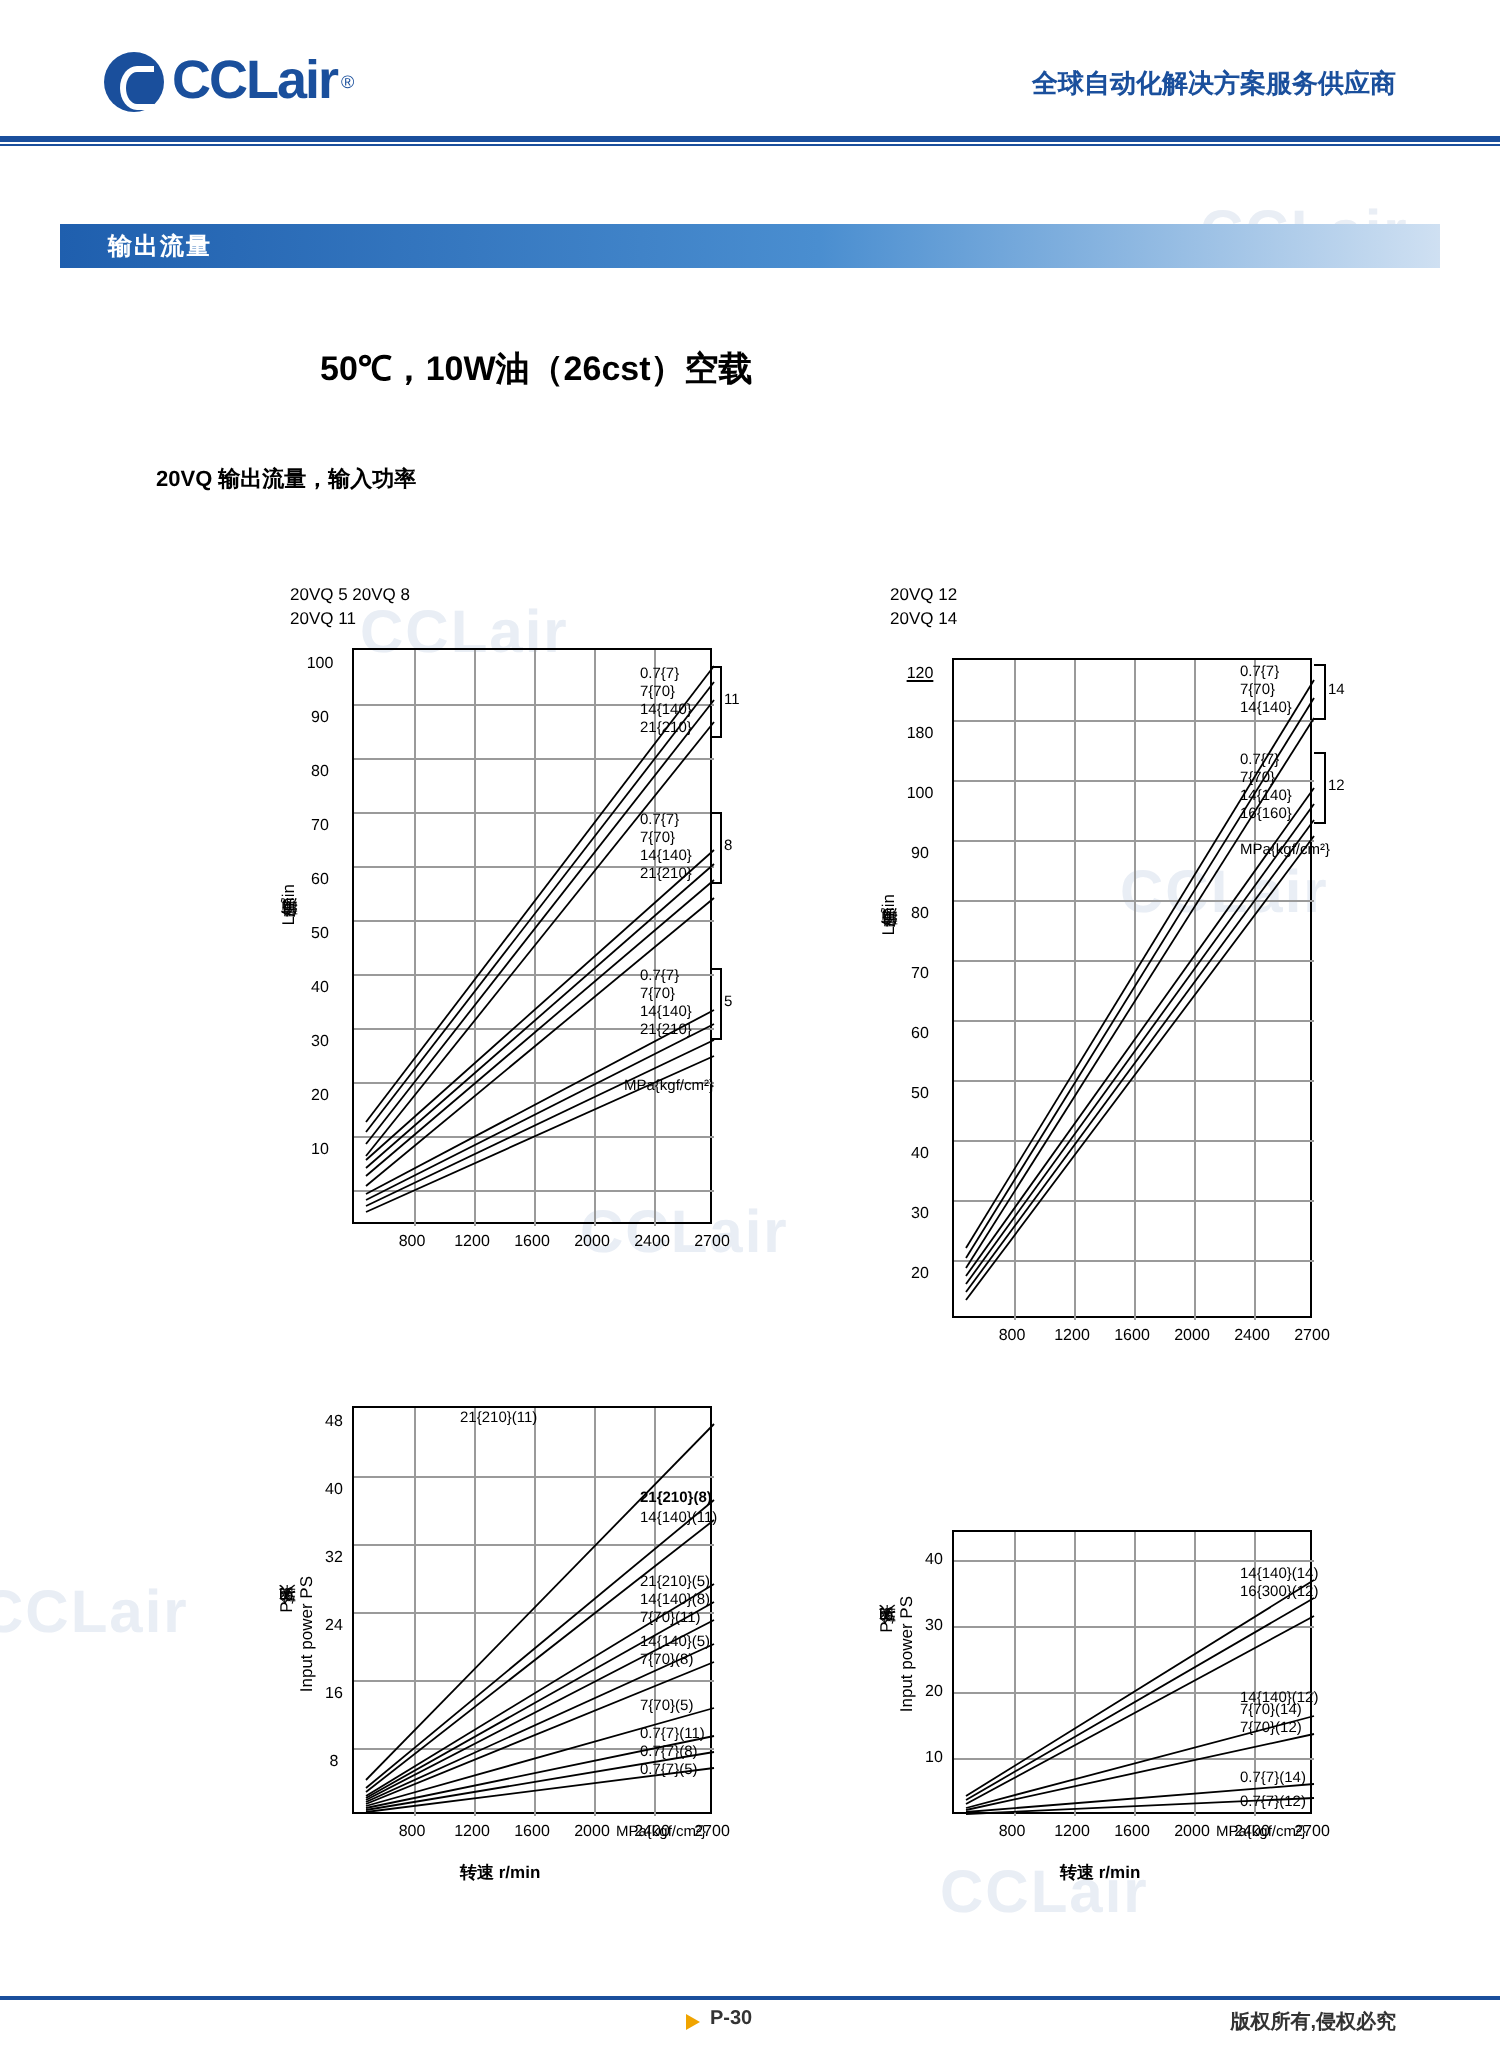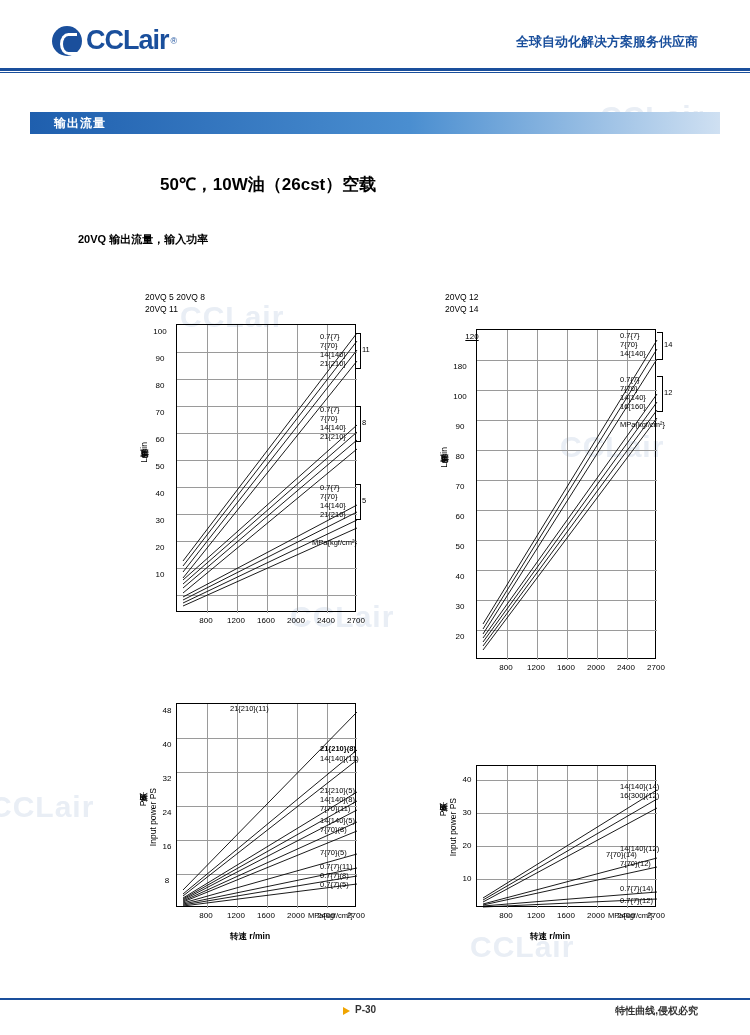--- a/index.html
+++ b/index.html
@@ -187,21 +187,21 @@
 
   <div class="unit" style="left:172px;top:246px;">MPa{kgf/cm²}</div>
 </div>
 
 <div class="chart" style="left:440px;top:292px;width:250px;height:380px;">
   <div class="chart-head" style="left:5px;top:0px;">20VQ 12</div>
   <div class="chart-head" style="left:5px;top:12px;">20VQ 14</div>
 
   <div class="ylabel-rot" style="left:-2px;top:155px;">输出流量  L/min</div>
 
-  <div class="tick-label" style="left:19px;top:40px;text-decoration:underline;">120</div>
+  <div class="tick-label" style="left:7px;top:40px;text-decoration:underline;">120</div>
   <div class="tick-label" style="left:7px;top:70px;">180</div>
   <div class="tick-label" style="left:7px;top:100px;">100</div>
   <div class="tick-label" style="left:7px;top:130px;">90</div>
   <div class="tick-label" style="left:7px;top:160px;">80</div>
   <div class="tick-label" style="left:7px;top:190px;">70</div>
   <div class="tick-label" style="left:7px;top:220px;">60</div>
   <div class="tick-label" style="left:7px;top:250px;">50</div>
   <div class="tick-label" style="left:7px;top:280px;">40</div>
   <div class="tick-label" style="left:7px;top:310px;">30</div>
   <div class="tick-label" style="left:7px;top:340px;">20</div>
@@ -362,25 +362,25 @@
   <div class="tick-label" style="left:53px;top:151px;">800</div>
   <div class="tick-label" style="left:83px;top:151px;">1200</div>
   <div class="tick-label" style="left:113px;top:151px;">1600</div>
   <div class="tick-label" style="left:143px;top:151px;">2000</div>
   <div class="tick-label" style="left:173px;top:151px;">2400</div>
   <div class="tick-label" style="left:203px;top:151px;">2700</div>
 
   <div class="ann" style="left:180px;top:22px;">14{140}(14)</div>
   <div class="ann" style="left:180px;top:31px;">16{300}(12)</div>
   <div class="ann" style="left:180px;top:40px;margin-top:44px;">14{140}(12)</div>
-  <div class="ann" style="left:166px;top:90px;text-align:center;">7{70}(14)</div>
+  <div class="ann" style="left:180px;top:90px;text-align:center;">7{70}(14)</div>
   <div class="ann" style="left:180px;top:99px;">7{70}(12)</div>
   <div class="ann" style="left:180px;top:124px;">0.7{7}(14)</div>
   <div class="ann" style="left:180px;top:136px;">0.7{7}(12)</div>
 
   <div class="unit" style="left:168px;top:151px;">MPa{kgf/cm²}</div>
   <div class="xaxis-title" style="left:90px;top:171px;">转速 r/min</div>
 </div>
 
 <div class="footer-rule"></div>
 <div class="footer-tri"></div>
 <div class="footer-page">P-30</div>
-<div class="footer-right">特性曲线,侵权必究</div>
+<div class="footer-right">版权所有,侵权必究</div>
 
 </body></html>

